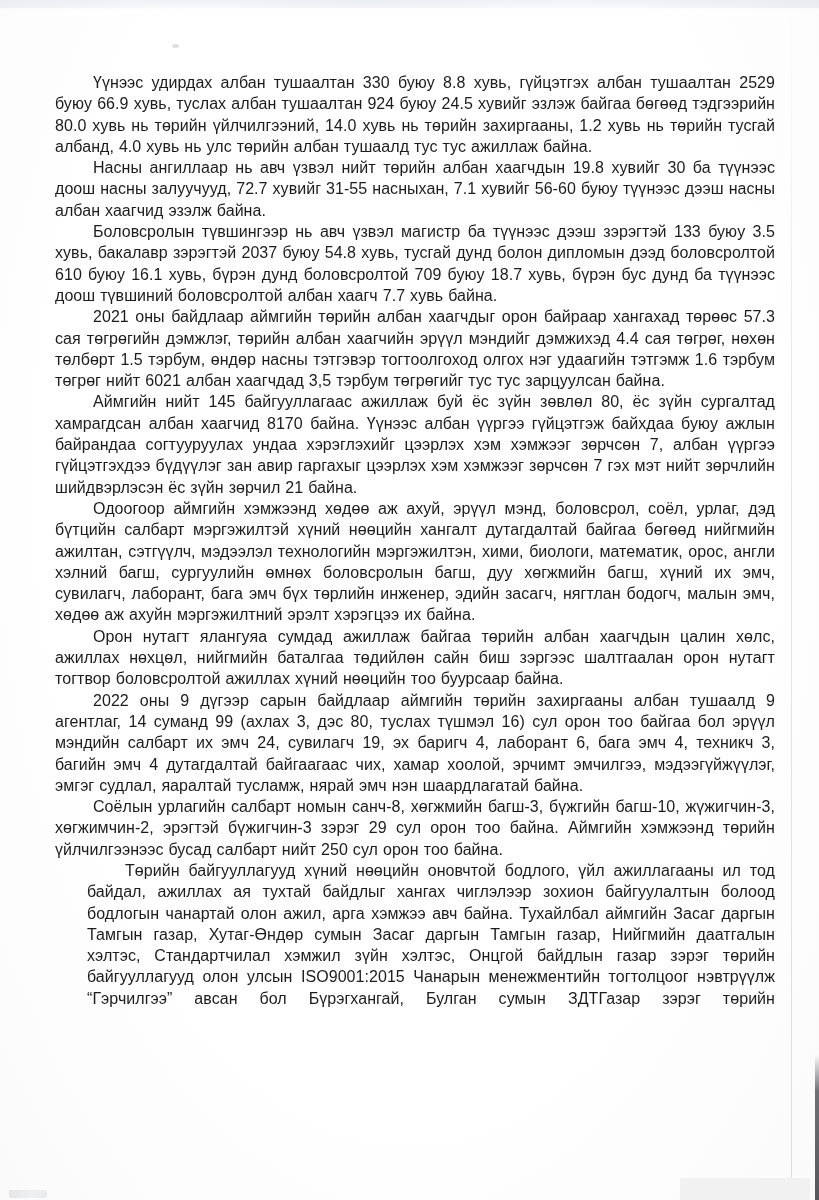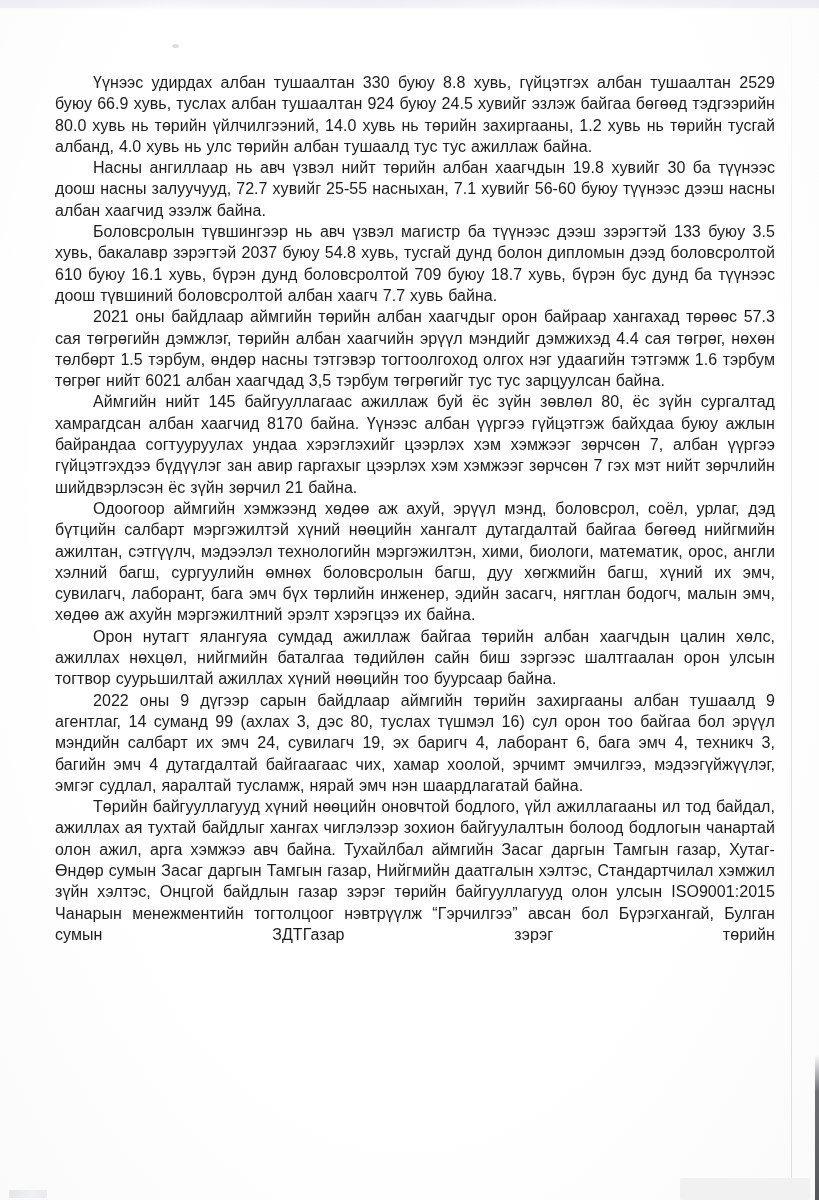--- a/index.html
+++ b/index.html
@@ -33,20 +33,21 @@
     letter-spacing: 0.05px;
     -webkit-font-smoothing: antialiased;
   }
   .text-block p {
     margin: 0;
     text-indent: 38px;
     word-spacing: 0.5px;
   }
   .text-block p.cutoff {
     text-align-last: justify;
+    margin-left: 32px;
   }
   
   .edge-line-right {
     position: absolute;
     top: 0;
     bottom: 0;
     left: 791px;
     width: 1px;
     background: linear-gradient(180deg, rgba(210,212,216,0.0) 0%, rgba(210,212,216,0.55) 30%, rgba(200,202,206,0.6) 100%);
   }
@@ -101,27 +102,28 @@
 </style>
 </head>
 <body>
 
 <div class="scan-page">
   <div class="scan-noise-top"></div>
   <div class="scan-speck"></div>
 
   <div class="text-block">
     <p>Үүнээс удирдах албан тушаалтан 330 буюу 8.8 хувь, гүйцэтгэх албан тушаалтан 2529 буюу 66.9 хувь, туслах албан тушаалтан 924 буюу 24.5 хувийг эзлэж байгаа бөгөөд тэдгээрийн 80.0 хувь нь төрийн үйлчилгээний, 14.0 хувь нь төрийн захиргааны, 1.2 хувь нь төрийн тусгай албанд, 4.0 хувь нь улс төрийн албан тушаалд тус тус ажиллаж байна.</p>
-    <p>Насны ангиллаар нь авч үзвэл нийт төрийн албан хаагчдын 19.8 хувийг 30 ба түүнээс доош насны залуучууд, 72.7 хувийг 25-55 насныхан, 7.1 хувийг 56-60 буюу түүнээс дээш насны албан хаагчид эзэлж байна.</p>
+    <p>Насны ангиллаар нь авч үзвэл нийт төрийн албан хаагчдын 19.8 хувийг 30 ба түүнээс доош насны залуучууд, 72.7 хувийг 31-55 насныхан, 7.1 хувийг 56-60 буюу түүнээс дээш насны албан хаагчид эзэлж байна.</p>
     <p>Боловсролын түвшингээр нь авч үзвэл магистр ба түүнээс дээш зэрэгтэй 133 буюу 3.5 хувь, бакалавр зэрэгтэй 2037 буюу 54.8 хувь, тусгай дунд болон дипломын дээд боловсролтой 610 буюу 16.1 хувь, бүрэн дунд боловсролтой 709 буюу 18.7 хувь, бүрэн бус дунд ба түүнээс доош түвшиний боловсролтой албан хаагч 7.7 хувь байна.</p>
     <p>2021 оны байдлаар аймгийн төрийн албан хаагчдыг орон байраар хангахад төрөөс 57.3 сая төгрөгийн дэмжлэг, төрийн албан хаагчийн эрүүл мэндийг дэмжихэд 4.4 сая төгрөг, нөхөн төлбөрт 1.5 тэрбум, өндөр насны тэтгэвэр тогтоолгоход олгох нэг удаагийн тэтгэмж 1.6 тэрбум төгрөг нийт 6021 албан хаагчдад 3,5 тэрбум төгрөгийг тус тус зарцуулсан байна.</p>
     <p>Аймгийн нийт 145 байгууллагаас ажиллаж буй ёс зүйн зөвлөл 80, ёс зүйн сургалтад хамрагдсан албан хаагчид 8170 байна. Үүнээс албан үүргээ гүйцэтгэж байхдаа буюу ажлын байрандаа согтууруулах ундаа хэрэглэхийг цээрлэх хэм хэмжээг зөрчсөн 7, албан үүргээ гүйцэтгэхдээ бүдүүлэг зан авир гаргахыг цээрлэх хэм хэмжээг зөрчсөн 7 гэх мэт нийт зөрчлийн шийдвэрлэсэн ёс зүйн зөрчил 21 байна.</p>
     <p>Одоогоор аймгийн хэмжээнд хөдөө аж ахуй, эрүүл мэнд, боловсрол, соёл, урлаг, дэд бүтцийн салбарт мэргэжилтэй хүний нөөцийн хангалт дутагдалтай байгаа бөгөөд нийгмийн ажилтан, сэтгүүлч, мэдээлэл технологийн мэргэжилтэн, хими, биологи, математик, орос, англи хэлний багш, сургуулийн өмнөх боловсролын багш, дуу хөгжмийн багш, хүний их эмч, сувилагч, лаборант, бага эмч бүх төрлийн инженер, эдийн засагч, нягтлан бодогч, малын эмч, хөдөө аж ахуйн мэргэжилтний эрэлт хэрэгцээ их байна.</p>
-    <p>Орон нутагт ялангуяа сумдад ажиллаж байгаа төрийн албан хаагчдын цалин хөлс, ажиллах нөхцөл, нийгмийн баталгаа төдийлөн сайн биш зэргээс шалтгаалан орон улсын тогтвор суурьшилтай ажиллах хүний нөөцийн тоо буурсаар байна.</p>
+    <p>Орон нутагт ялангуяа сумдад ажиллаж байгаа төрийн албан хаагчдын цалин хөлс, ажиллах нөхцөл, нийгмийн баталгаа төдийлөн сайн биш зэргээс шалтгаалан орон нутагт тогтвор боловсролтой ажиллах хүний нөөцийн тоо буурсаар байна.</p>
     <p>2022 оны 9 дүгээр сарын байдлаар аймгийн төрийн захиргааны албан тушаалд 9 агентлаг, 14 суманд 99 (ахлах 3, дэс 80, туслах түшмэл 16) сул орон тоо байгаа бол эрүүл мэндийн салбарт их эмч 24, сувилагч 19, эх баригч 4, лаборант 6, бага эмч 4, техникч 3, багийн эмч 4 дутагдалтай байгаагаас чих, хамар хоолой, эрчимт эмчилгээ, мэдээгүйжүүлэг, эмгэг судлал, яаралтай тусламж, нярай эмч нэн шаардлагатай байна.</p>
+    <p>Соёлын урлагийн салбарт номын санч-8, хөгжмийн багш-3, бүжгийн багш-10, жүжигчин-3, хөгжимчин-2, эрэгтэй бүжигчин-3 зэрэг 29 сул орон тоо байна. Аймгийн хэмжээнд төрийн үйлчилгээнээс бусад салбарт нийт 250 сул орон тоо байна.</p>
     <p class="cutoff">Төрийн байгууллагууд хүний нөөцийн оновчтой бодлого, үйл ажиллагааны ил тод байдал, ажиллах ая тухтай байдлыг хангах чиглэлээр зохион байгуулалтын болоод бодлогын чанартай олон ажил, арга хэмжээ авч байна. Тухайлбал аймгийн Засаг даргын Тамгын газар, Хутаг-Өндөр сумын Засаг даргын Тамгын газар, Нийгмийн даатгалын хэлтэс, Стандартчилал хэмжил зүйн хэлтэс, Онцгой байдлын газар зэрэг төрийн байгууллагууд олон улсын ISO9001:2015 Чанарын менежментийн тогтолцоог нэвтрүүлж “Гэрчилгээ” авсан бол Бүрэгхангай, Булган сумын ЗДТГазар зэрэг төрийн</p>
   </div>
 
   <div class="edge-line-right"></div>
   <div class="edge-strip-dark"></div>
   <div class="scanner-shadow-bottom-right"></div>
   <div class="scan-mark-bottom-left"></div>
 </div>
 
 </body></html>

